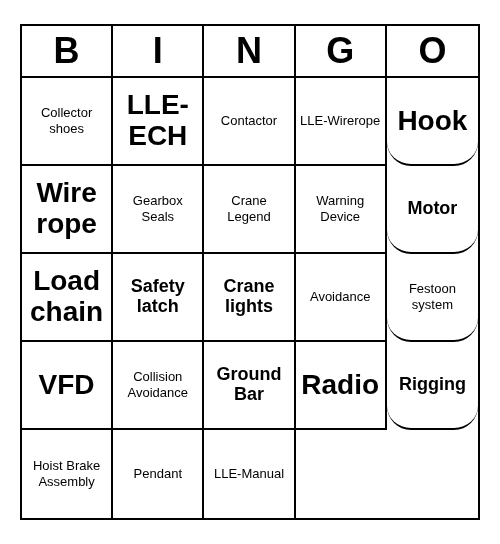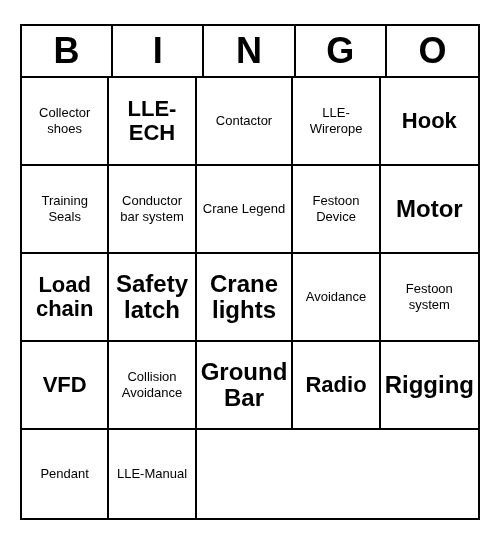--- a/index.html
+++ b/index.html
@@ -53,39 +53,40 @@
       display: flex;
       align-items: center;
       justify-content: center;
       text-align: center;
       padding: 4px;
       min-height: 88px;
     }
 
     .bingo-cell:nth-child(5n) {
       border-right: none;
+      border-radius: 24px;
     }
 
     .bingo-cell:nth-child(n+21) {
       border-bottom: none;
     }
 
     .cell-text {
       font-size: 13px;
       line-height: 1.2;
     }
 
     .cell-text.large {
-      font-size: 22px;
+      font-size: 28px;
       font-weight: bold;
       line-height: 1.1;
     }
 
     .cell-text.medium {
-      font-size: 24px;
+      font-size: 18px;
       font-weight: bold;
       line-height: 1.1;
     }
   </style>
 </head>
 <body>
 
 <div class="bingo-card">
   <div class="bingo-header">
     <div class="bingo-header-cell">B</div>
@@ -106,30 +107,30 @@
         <span class="cell-text">Contactor</span>
       </div>
     <div class="bingo-cell">
         <span class="cell-text">LLE-Wirerope</span>
       </div>
     <div class="bingo-cell">
         <span class="cell-text large">Hook</span>
       </div>
 
     <div class="bingo-cell">
-        <span class="cell-text">Training Seals</span>
+        <span class="cell-text large">Wire rope</span>
       </div>
     <div class="bingo-cell">
-        <span class="cell-text">Conductor bar system</span>
+        <span class="cell-text">Gearbox Seals</span>
       </div>
     <div class="bingo-cell">
         <span class="cell-text">Crane Legend</span>
       </div>
     <div class="bingo-cell">
-        <span class="cell-text">Festoon Device</span>
+        <span class="cell-text">Warning Device</span>
       </div>
 
     <div class="bingo-cell">
         <span class="cell-text medium">Motor</span>
       </div>
     <div class="bingo-cell">
         <span class="cell-text large">Load chain</span>
       </div>
     <div class="bingo-cell">
         <span class="cell-text medium">Safety latch</span>
@@ -154,19 +155,22 @@
         <span class="cell-text medium">Ground Bar</span>
       </div>
     <div class="bingo-cell">
         <span class="cell-text large">Radio</span>
       </div>
 
     <div class="bingo-cell">
         <span class="cell-text medium">Rigging</span>
       </div>
     <div class="bingo-cell">
+        <span class="cell-text">Hoist Brake Assembly</span>
+      </div>
+    <div class="bingo-cell">
         <span class="cell-text">Pendant</span>
       </div>
     <div class="bingo-cell">
         <span class="cell-text">LLE-Manual</span>
       </div>
   </div>
 </div>
 
 </body></html>

